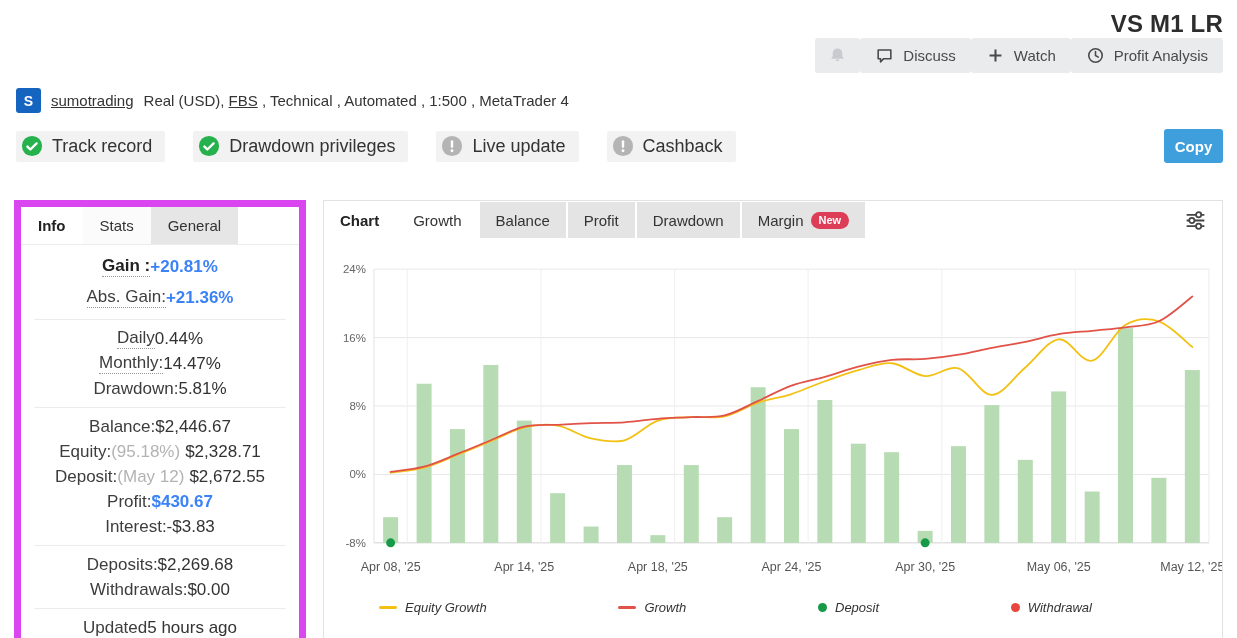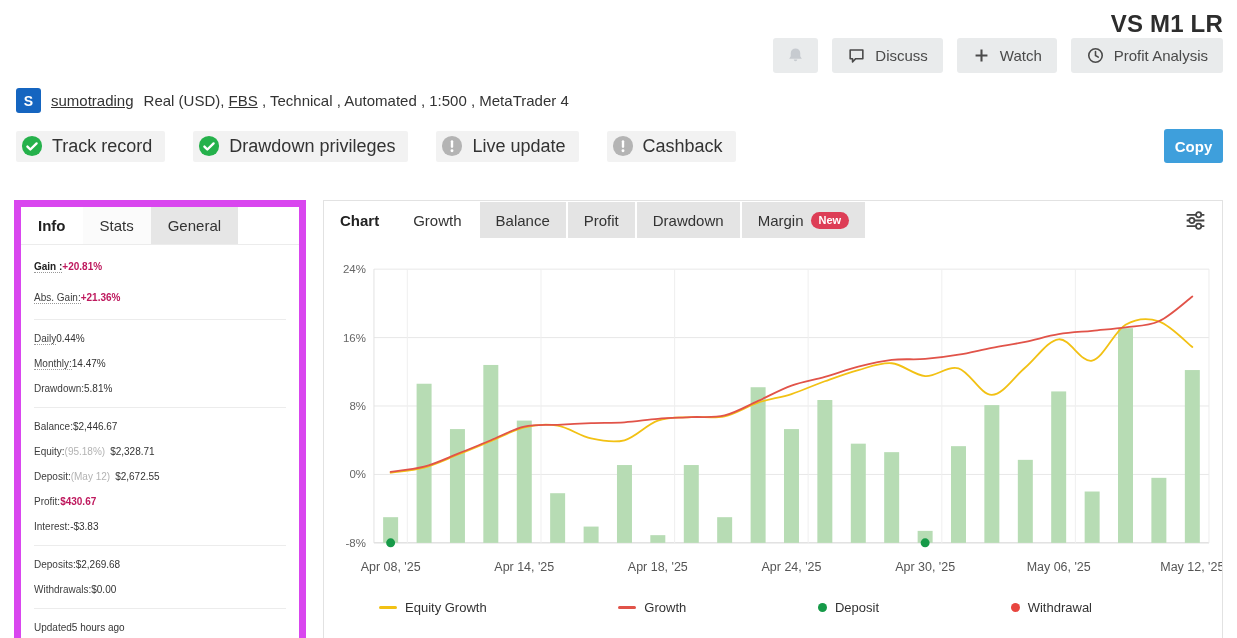--- a/index.html
+++ b/index.html
@@ -2,21 +2,21 @@
 <html><head>
 <meta charset="utf-8">
 <style>
   html,body{margin:0;padding:0;background:#fff;}
   .page{width:1237px;height:638px;overflow:hidden;position:relative;background:#fff;
         font-family:"Liberation Sans",sans-serif;color:#333;}
   
   .topbar{padding:6px 14px 0 16px;}
   .title-row{display:flex;justify-content:space-between;align-items:flex-end;flex-direction:column;}
   .page-title{margin:4px 0 0;font-size:24px;font-weight:700;color:#2d2d2d;letter-spacing:.2px;}
-  .actions{display:flex;gap:14px;}
+  .actions{display:flex;gap:0;}
   .btn{display:flex;align-items:center;gap:9px;background:#e9ebec;border:none;border-radius:3px;
        height:35px;padding:0 15px;font-size:15px;color:#4a4a4a;font-family:inherit;cursor:pointer;}
   .btn.icon-only{width:45px;justify-content:center;padding:0;}
   .btn svg{width:19px;height:19px;display:block;}
   .account-row{display:flex;align-items:center;gap:10px;margin-top:15px;font-size:15px;}
   .s-badge{width:25px;height:25px;background:#1565c0;color:#fff;font-weight:700;display:flex;
            align-items:center;justify-content:center;border-radius:3px;font-size:14px;}
   .username{color:#333;text-decoration:underline;cursor:pointer;}
   .meta{color:#333;}
   .broker-link{color:#333;text-decoration:underline;cursor:pointer;}
@@ -31,41 +31,41 @@
   .content{display:flex;gap:17px;padding:0 14px;margin-top:37px;}
   .info-panel{width:292px;min-width:292px;height:452px;border:7px solid #d946ef;box-sizing:border-box;background:#fff;}
   .itabs{display:flex;height:37px;border-bottom:1px solid #ececec;}
   .itab{padding:0 17px;line-height:37px;font-size:15px;color:#333;cursor:pointer;}
   .itab.active{font-weight:700;color:#222;background:#fff;}
   .itab.plain{background:#fbfbfb;}
   .itab.gray{background:#e6e6e6;}
   .irows{padding:0 13px;}
   .igroup{border-bottom:1px solid #ececec;padding:6px 0;}
   .igroup:last-child{border-bottom:none;}
-  .irow{display:flex;justify-content:flex-start;align-items:center;height:25px;font-size:10px;color:#3d3d3d;}
+  .irow{display:flex;justify-content:center;align-items:center;height:25px;font-size:17px;color:#3d3d3d;}
   .igroup:first-child .irow{height:31px;}
   .ilbl.dotted{border-bottom:1px dotted #999;cursor:help;}
   .ilbl.bold{font-weight:700;color:#222;}
   .ival{color:#333;}
   .ival .muted{color:#b3b3b3;margin-right:5px;}
-  .ival.green{color:#be185d;font-weight:700;}
+  .ival.green{color:#3b82f6;font-weight:700;}
   .chart-panel{flex:1;height:452px;border:1px solid #e2e2e2;box-sizing:border-box;background:#fff;}
   .ctabs-row{display:flex;align-items:center;height:38px;padding-right:10px;}
   .ctab{display:flex;align-items:center;padding:0 16px;height:36px;font-size:15px;color:#333;
         background:#e4e4e4;margin-right:2px;cursor:pointer;white-space:nowrap;}
   .ctab.title{background:#fff;font-weight:700;color:#222;cursor:default;}
   .ctab.active{background:#fff;}
   .new-badge{background:#dd3d56;color:#fff;font-size:11px;font-weight:700;padding:3px 8px;border-radius:9px;
              margin-left:7px;line-height:1;}
   .settings-btn{margin-left:auto;background:none;border:none;cursor:pointer;padding:4px;}
   .settings-btn svg{width:25px;height:25px;display:block;}
   .chart-svg{display:block;margin-top:2px;}
   .chart-svg text{font-family:"Liberation Sans",sans-serif;}
   .legend{display:flex;justify-content:space-between;align-items:center;height:44px;
-          padding:0 130px 0 55px;font-size:13px;color:#333;}
+          padding:0 130px 0 55px;font-size:13px;color:#333;font-style:italic;}
   .legend-item{display:flex;align-items:center;gap:8px;}
   .swatch-line{width:18px;height:3px;border-radius:2px;display:inline-block;}
   .swatch-dot{width:9px;height:9px;border-radius:50%;display:inline-block;}
 </style>
 </head>
 <body>
 
 <div class="page">
 
   <header class="topbar">

